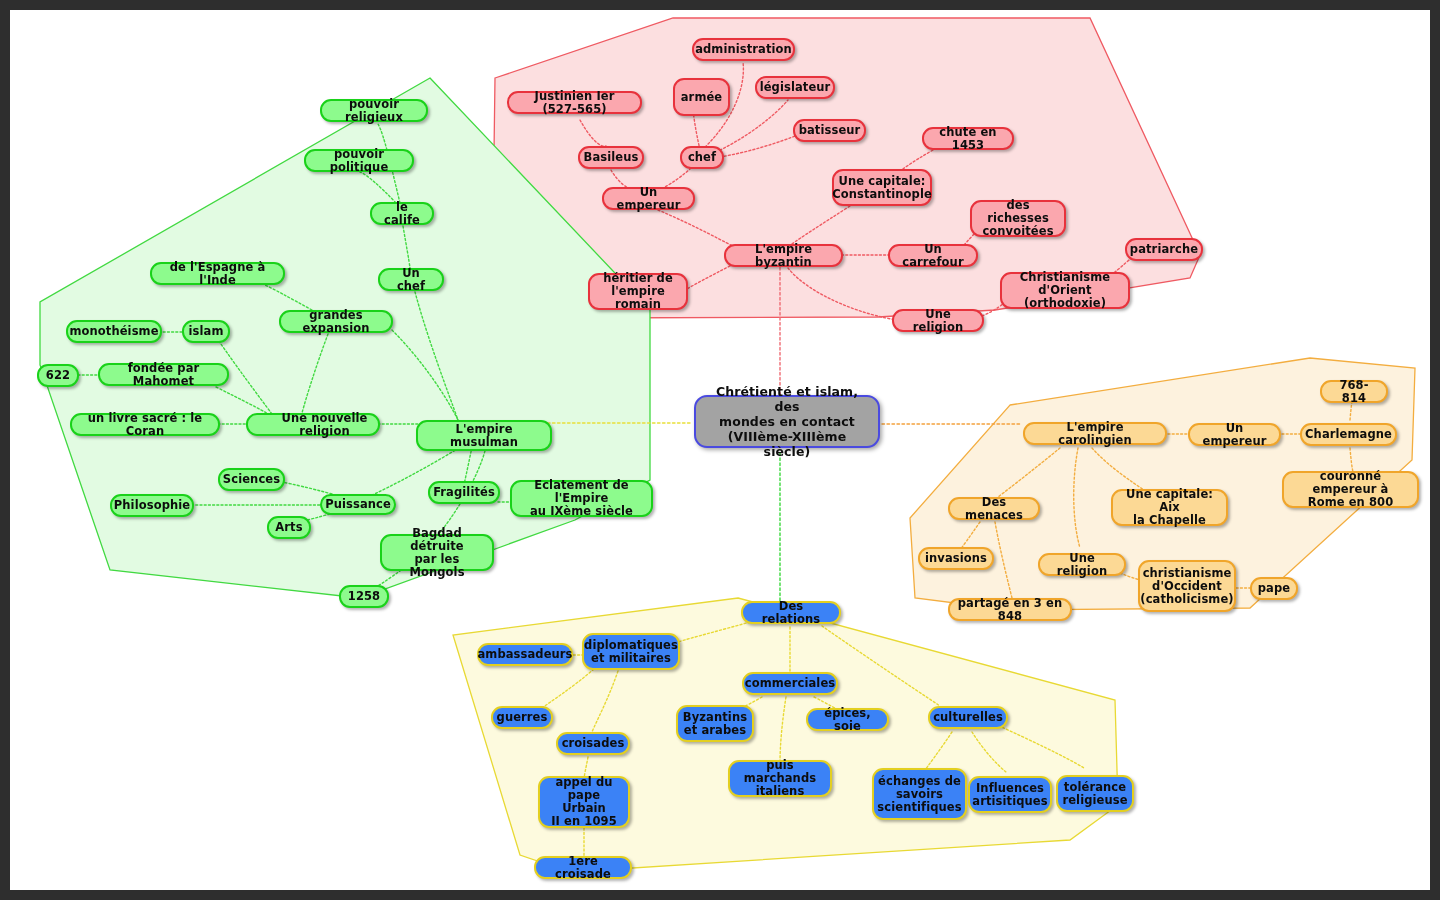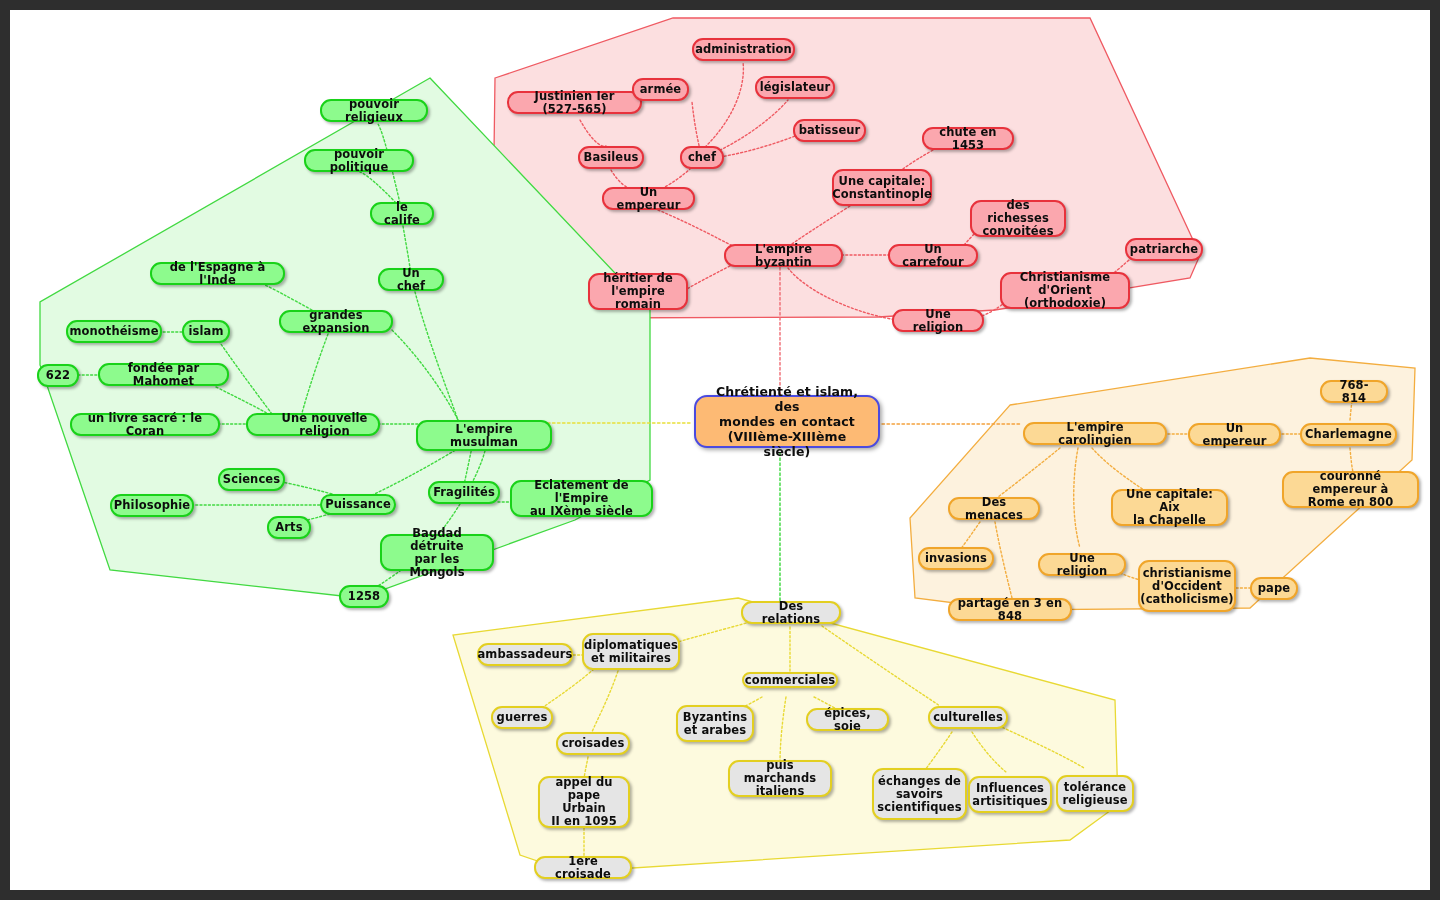--- a/index.html
+++ b/index.html
@@ -30,23 +30,23 @@
     line-height:13px;
     color:#0d0d0d;
     padding:3px 7px;
     box-shadow:2px 2px 3px rgba(0,0,0,0.30);
     white-space:pre-line;
     letter-spacing:0.1px;
   }
   .n-pink{background:#fba7ae;border-color:#e8323c;}
   .n-green{background:#8dfb8d;border-color:#19d219;}
   .n-orange{background:#fcd995;border-color:#f0a52a;}
-  .n-yellow{background:#e5e5e5;border-color:#e3cf20;}
+  .n-yellow{background:#3b82f6;border-color:#e3cf20;}
   .n-center{
-    background:#fdba74;border-color:#4a4ae0;border-width:2.5px;
+    background:#a3a3a3;border-color:#4a4ae0;border-width:2.5px;
     border-radius:13px;font-size:12.5px;line-height:15px;
     box-shadow:2px 2px 4px rgba(0,0,0,0.35);
   }
 </style>
 </head>
 <body>
 
 <div id="frame">
   <div id="canvas">
 
@@ -144,21 +144,21 @@
         </g>
       </g>
     </svg>
 
     <div class="node n-center" style="left:684px;top:385px;width:186px;height:53px;">Chrétienté et islam, des
 mondes en contact
 (VIIIème-XIIIème siècle)</div>
 
     <div class="node n-pink" style="left:682px;top:28px;width:103px;height:23px;">administration</div>
     <div class="node n-pink" style="left:497px;top:81px;width:135px;height:23px;">Justinien Ier (527-565)</div>
-    <div class="node n-pink" style="left:622px;top:68px;width:57px;height:23px;">armée</div>
+    <div class="node n-pink" style="left:663px;top:68px;width:57px;height:38px;">armée</div>
     <div class="node n-pink" style="left:745px;top:66px;width:80px;height:23px;">législateur</div>
     <div class="node n-pink" style="left:783px;top:109px;width:73px;height:23px;">batisseur</div>
     <div class="node n-pink" style="left:912px;top:117px;width:92px;height:23px;">chute en 1453</div>
     <div class="node n-pink" style="left:568px;top:136px;width:66px;height:23px;">Basileus</div>
     <div class="node n-pink" style="left:670px;top:136px;width:44px;height:23px;">chef</div>
     <div class="node n-pink" style="left:822px;top:159px;width:100px;height:37px;">Une capitale:
 Constantinople</div>
     <div class="node n-pink" style="left:960px;top:190px;width:96px;height:37px;">des richesses
 convoitées</div>
     <div class="node n-pink" style="left:592px;top:177px;width:93px;height:23px;">Un empereur</div>
@@ -209,21 +209,21 @@
     <div class="node n-orange" style="left:1128px;top:550px;width:98px;height:52px;">christianisme
 d'Occident
 (catholicisme)</div>
     <div class="node n-orange" style="left:1240px;top:567px;width:48px;height:23px;">pape</div>
     <div class="node n-orange" style="left:938px;top:588px;width:124px;height:23px;">partagé en 3 en 848</div>
 
     <div class="node n-yellow" style="left:731px;top:591px;width:100px;height:23px;">Des relations</div>
     <div class="node n-yellow" style="left:467px;top:633px;width:96px;height:23px;">ambassadeurs</div>
     <div class="node n-yellow" style="left:572px;top:623px;width:98px;height:37px;">diplomatiques
 et militaires</div>
-    <div class="node n-yellow" style="left:732px;top:662px;width:96px;height:16px;">commerciales</div>
+    <div class="node n-yellow" style="left:732px;top:662px;width:96px;height:23px;">commerciales</div>
     <div class="node n-yellow" style="left:481px;top:696px;width:62px;height:23px;">guerres</div>
     <div class="node n-yellow" style="left:666px;top:695px;width:78px;height:37px;">Byzantins
 et arabes</div>
     <div class="node n-yellow" style="left:796px;top:698px;width:83px;height:23px;">épices, soie</div>
     <div class="node n-yellow" style="left:918px;top:696px;width:80px;height:23px;">culturelles</div>
     <div class="node n-yellow" style="left:546px;top:722px;width:74px;height:23px;">croisades</div>
     <div class="node n-yellow" style="left:718px;top:750px;width:104px;height:37px;">puis marchands
 italiens</div>
     <div class="node n-yellow" style="left:862px;top:758px;width:95px;height:52px;">échanges de
 savoirs

